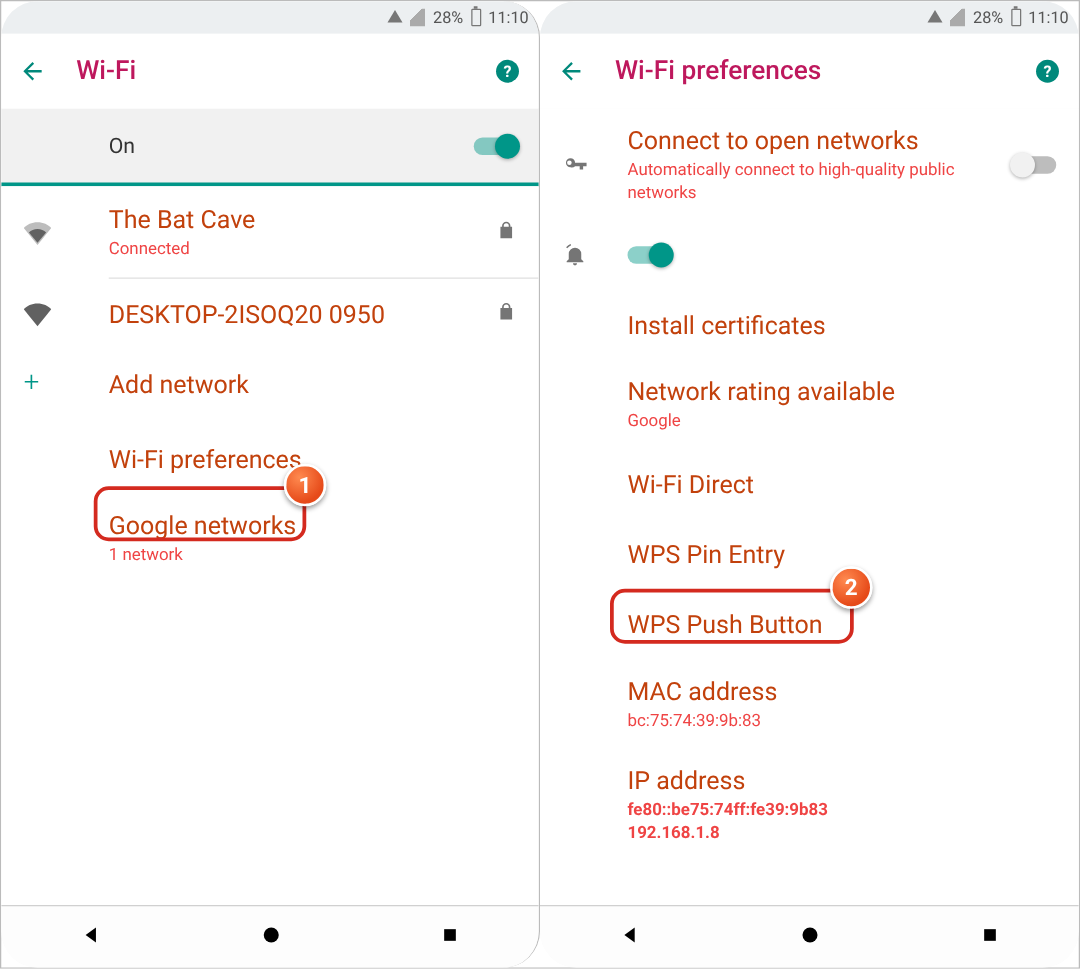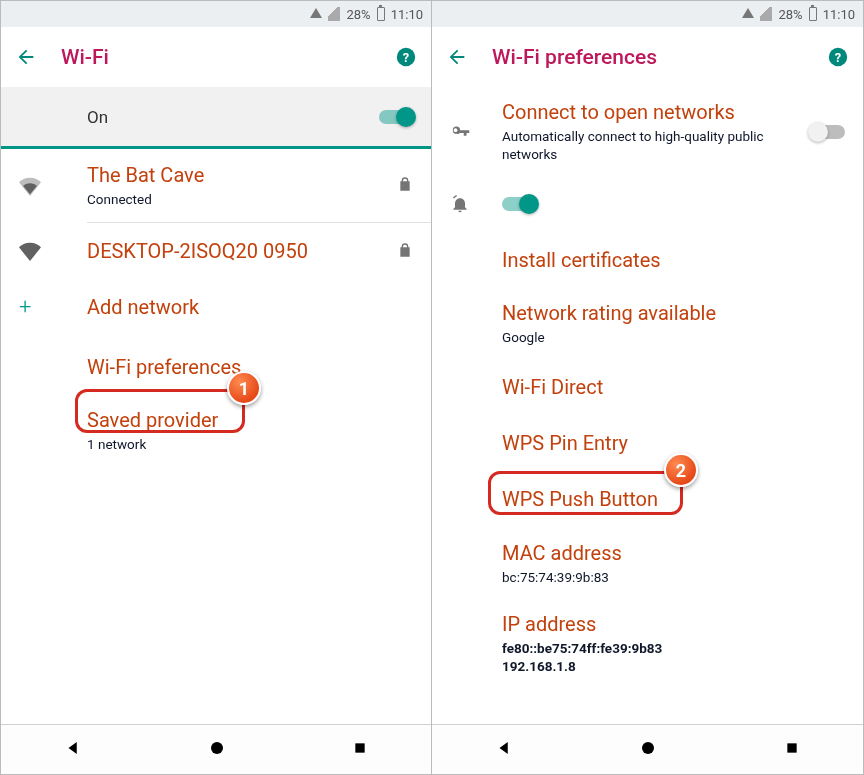--- a/index.html
+++ b/index.html
@@ -20,20 +20,21 @@
     border: 1px solid #bbb;
   }
   .phone {
     width: 50%;
     height: 100%;
     position: relative;
     display: flex;
     flex-direction: column;
     background: #fafafa;
     overflow: hidden;
+    border-radius: 29px;
   }
   .phone:first-child { border-right: 1px solid #bbb; }
   .status-bar {
     height: 26px;
     background: #eceff1;
     display: flex;
     align-items: center;
     justify-content: flex-end;
     padding: 0 8px;
     gap: 6px;
@@ -111,21 +112,21 @@
   }
   .row .lead {
     width: 72px;
     display:flex; align-items:center; justify-content:flex-start;
     padding-left: 4px;
     color:#757575;
   }
   .row .body { flex:1; }
   .row .trail { color:#757575; }
   .title { font-size: 20px; color:#c2410c; line-height:1.25; }
-  .sub   { font-size: 13.5px; color:#0f172a; line-height:1.35; margin-top:2px; }
+  .sub   { font-size: 13.5px; color:#ef4444; line-height:1.35; margin-top:2px; }
   .divider { height:1px; background:#e0e0e0; margin: 0 0 0 86px; }
   .wifi-ic {
     width:22px; height:22px;
   }
   .lock-ic svg { fill:#757575; }
   .plus { font-size:22px; color:#009688; font-weight:300; line-height:1; }
   .navbar {
     height: 50px;
     border-top: 1px solid #d0d0d0;
     background:#fdfdfd;
@@ -244,21 +245,21 @@
       <div class="row" style="padding-top:20px;">
         <span class="lead"></span>
         <span class="body">
           <div class="title">Wi-Fi preferences</div>
         </span>
       </div>
 
       <div class="row">
         <span class="lead"></span>
         <span class="body">
-          <div class="title">Saved provider</div>
+          <div class="title">Google networks</div>
           <div class="sub">1 network</div>
         </span>
       </div>
     </div>
 
     <div class="navbar">
       <span><svg class="nav-triangle" width="18" height="18" viewBox="0 0 24 24">
             <path d="M17 4 L6 12 L17 20 Z"></path>
           </svg></span>
       <span><svg class="nav-circle" width="18" height="18" viewBox="0 0 24 24">

